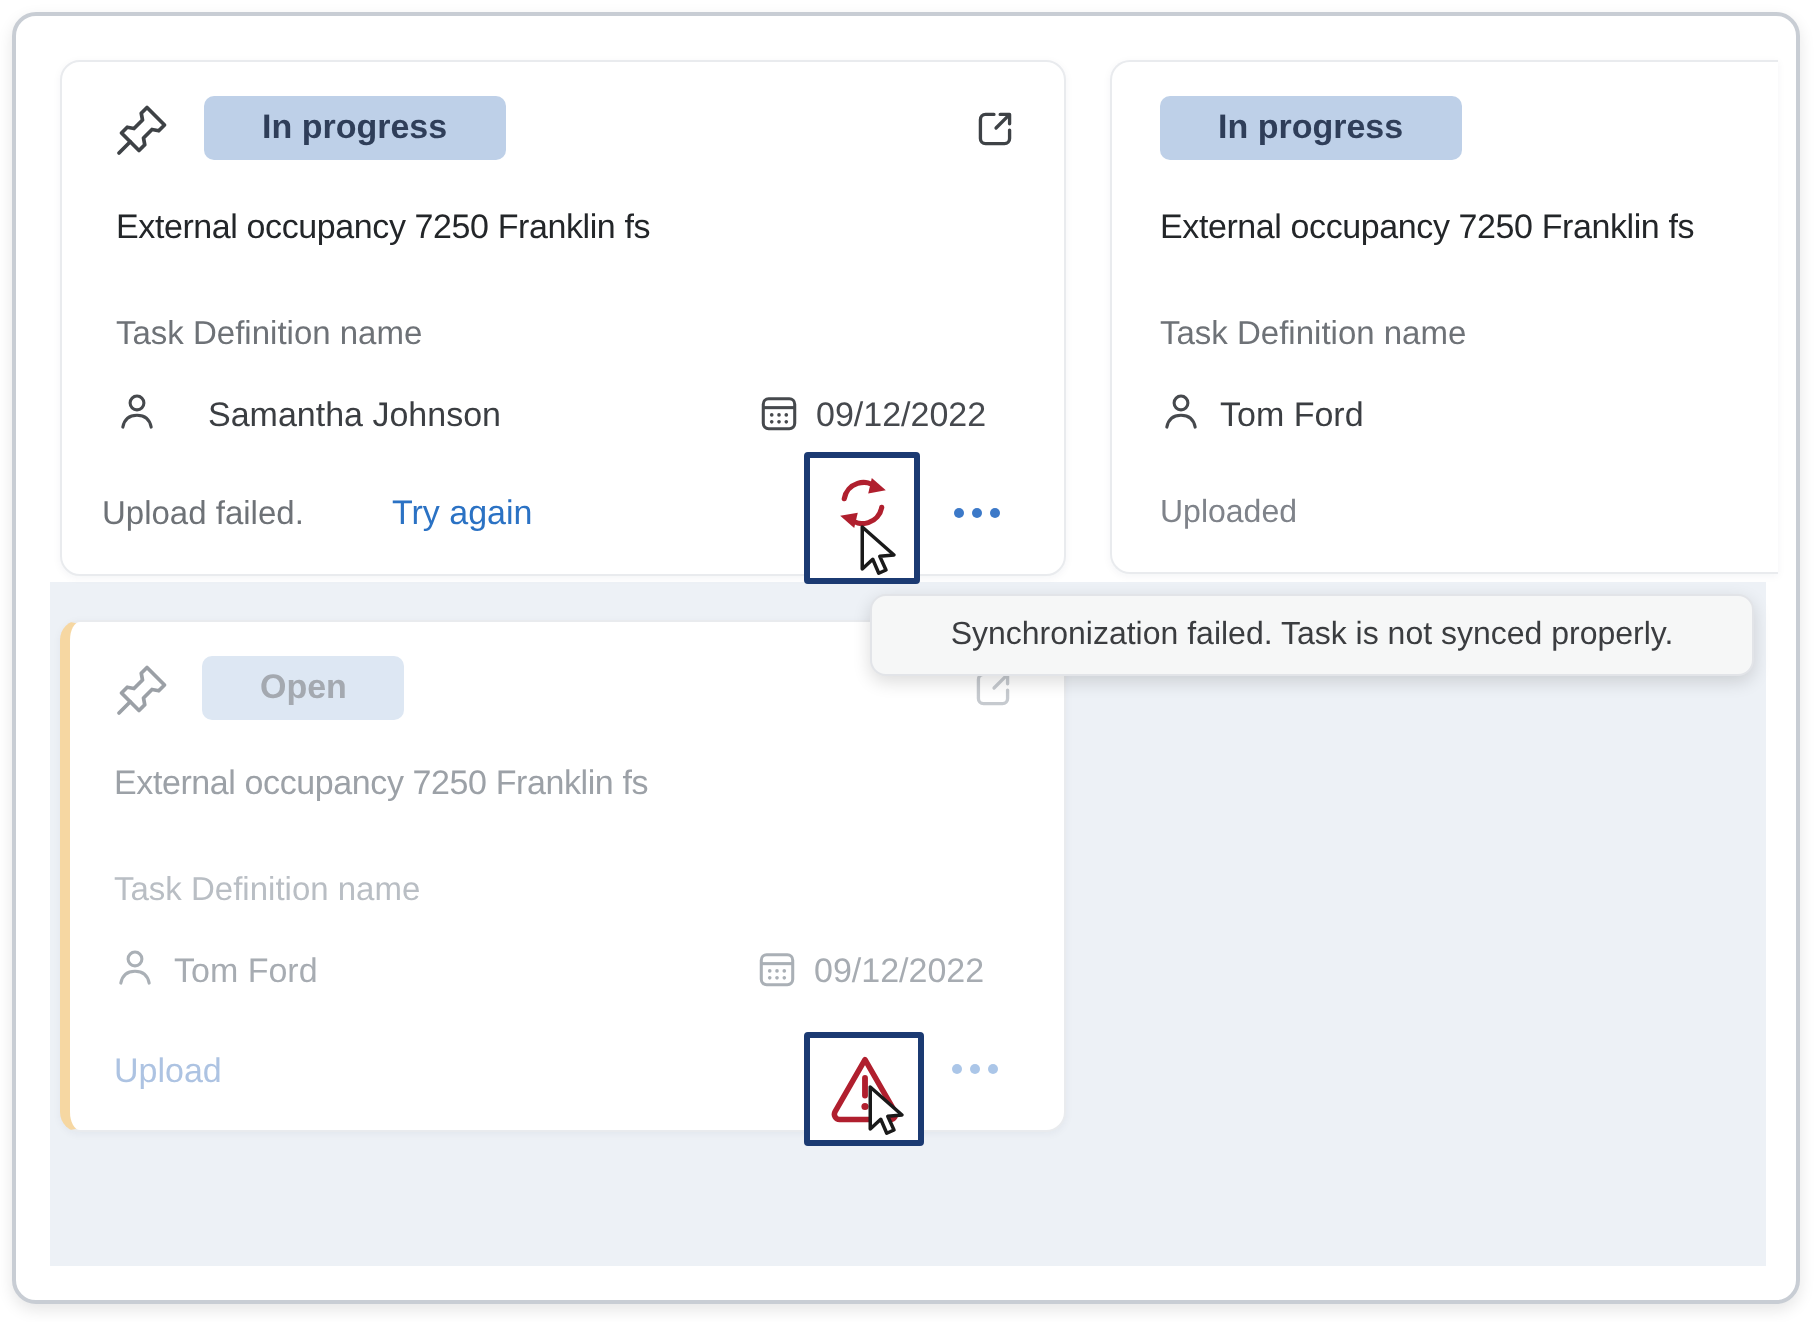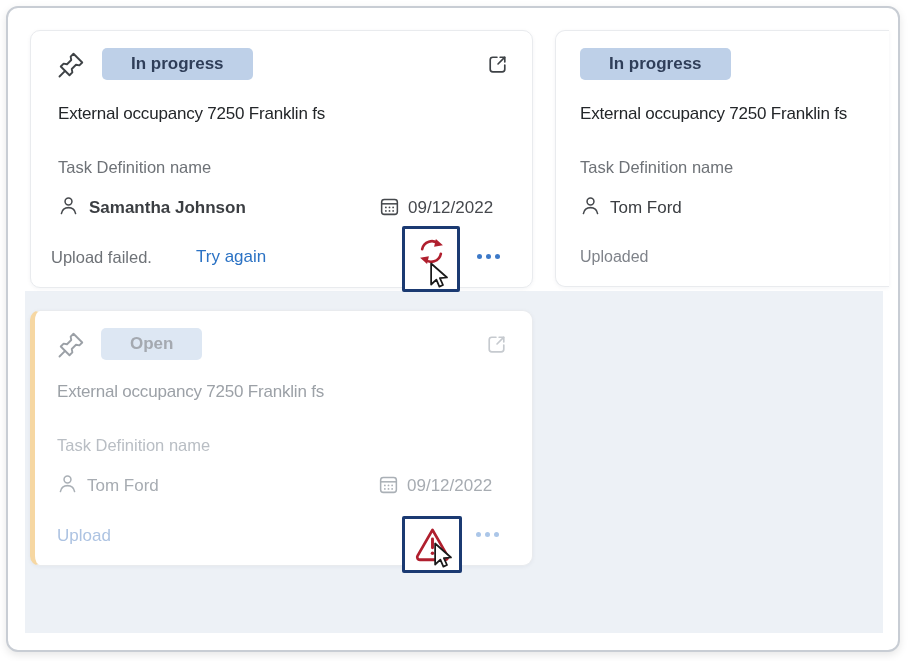--- a/index.html
+++ b/index.html
@@ -74,21 +74,21 @@
       </svg>
     </span>
     <span class="title" style="left:27px;top:73px;">External occupancy 7250 Franklin fs</span>
     <span class="sublabel" style="left:27px;top:127px;">Task Definition name</span>
     <span class="icon ic-mid" style="left:26px;top:163px;">
       <svg width="23" height="23" viewBox="0 0 24 24" fill="none" stroke="currentColor" stroke-width="1.6" stroke-linecap="round">
         <circle cx="12" cy="7.8" r="3.6"></circle>
         <path d="M4.6 20.4 C5.4 16.2 8.3 14.2 12 14.2 C15.7 14.2 18.6 16.2 19.4 20.4"></path>
       </svg>
     </span>
-    <span class="name" style="left:58px;top:167px;font-weight:bold;">Samantha Johnson</span>
+    <span class="name" style="left:73px;top:167px;">Samantha Johnson</span>
     <span class="icon ic-mid" style="left:347px;top:164px;">
       <svg width="23" height="23" viewBox="0 0 24 24" fill="none" stroke="currentColor" stroke-width="1.6">
         <rect x="3.8" y="4.6" width="16.4" height="15.6" rx="2.8"></rect>
         <path d="M3.8 9.2 H20.2"></path>
         <g fill="currentColor" stroke="none">
           <circle cx="8.2" cy="13" r="0.95"></circle>
             <circle cx="12" cy="13" r="0.95"></circle>
             <circle cx="15.8" cy="13" r="0.95"></circle>
           <circle cx="8.2" cy="16.6" r="0.95"></circle>
             <circle cx="12" cy="16.6" r="0.95"></circle>
@@ -194,13 +194,14 @@
         <circle cx="12" cy="18" r="1.1" fill="currentColor" stroke="none"></circle>
       </svg>
     </span>
   </div>
   <span class="cursor" style="left:427px;top:540px;">
     <svg width="30" height="30" viewBox="0 0 24 24">
       <path d="M6.5 2.8 V19.6 L10.7 15.7 L13.1 21.3 L16 20 L13.5 14.5 L19.2 14 Z" fill="#ffffff" stroke="#1a1a1a" stroke-width="1.4" stroke-linejoin="round"></path>
     </svg>
   </span>
 
+  <div class="tooltip tooltip1">Synchronization failed. Task is not synced properly.</div>
 </div>
 
 </body></html>

